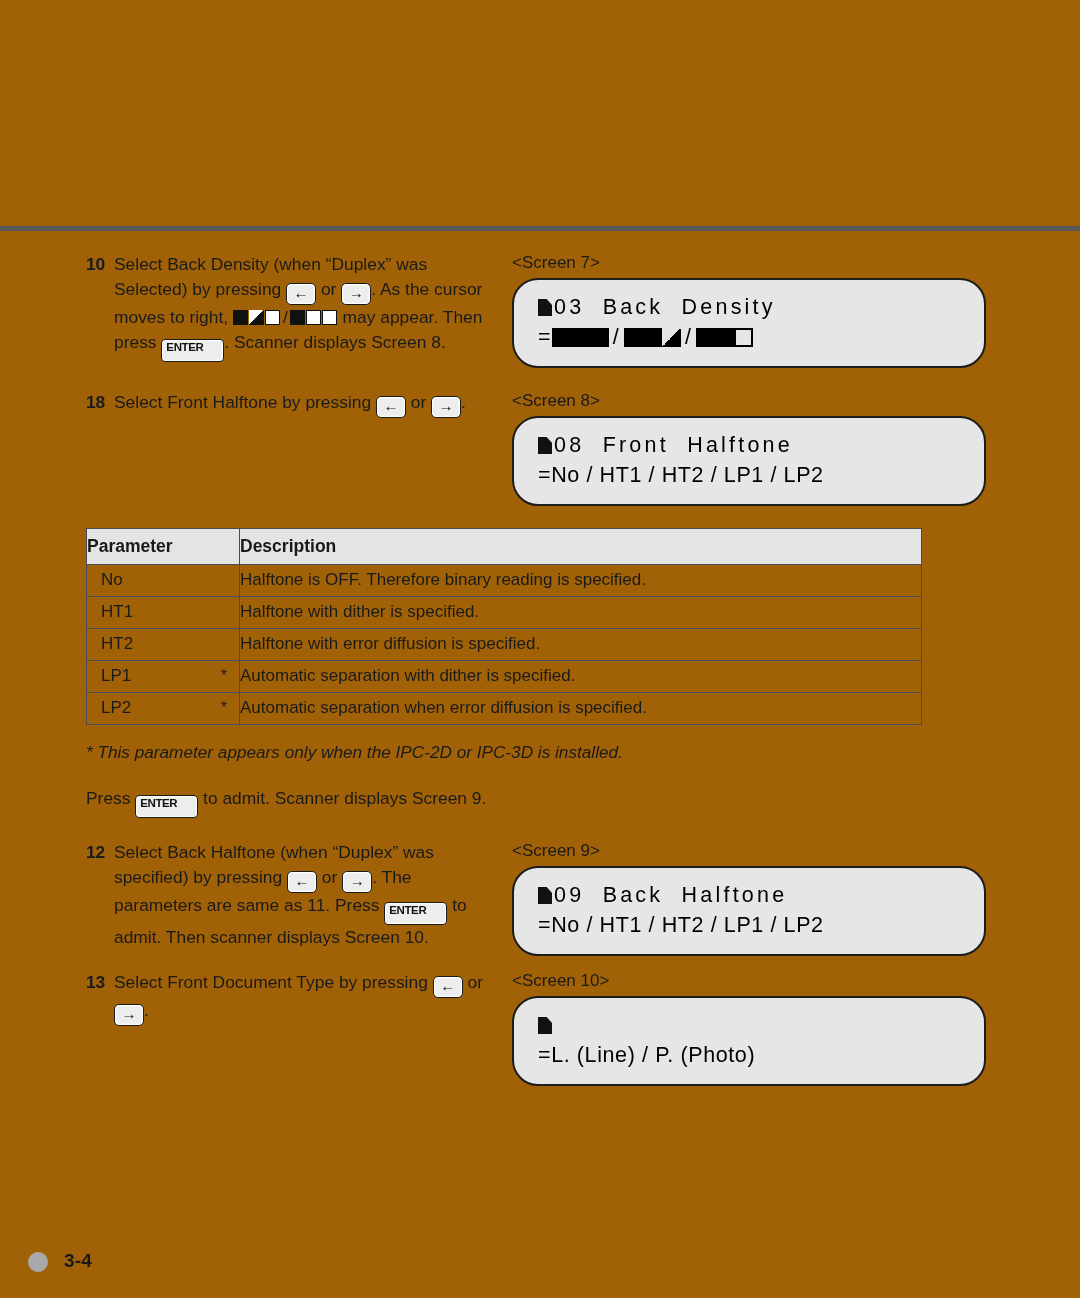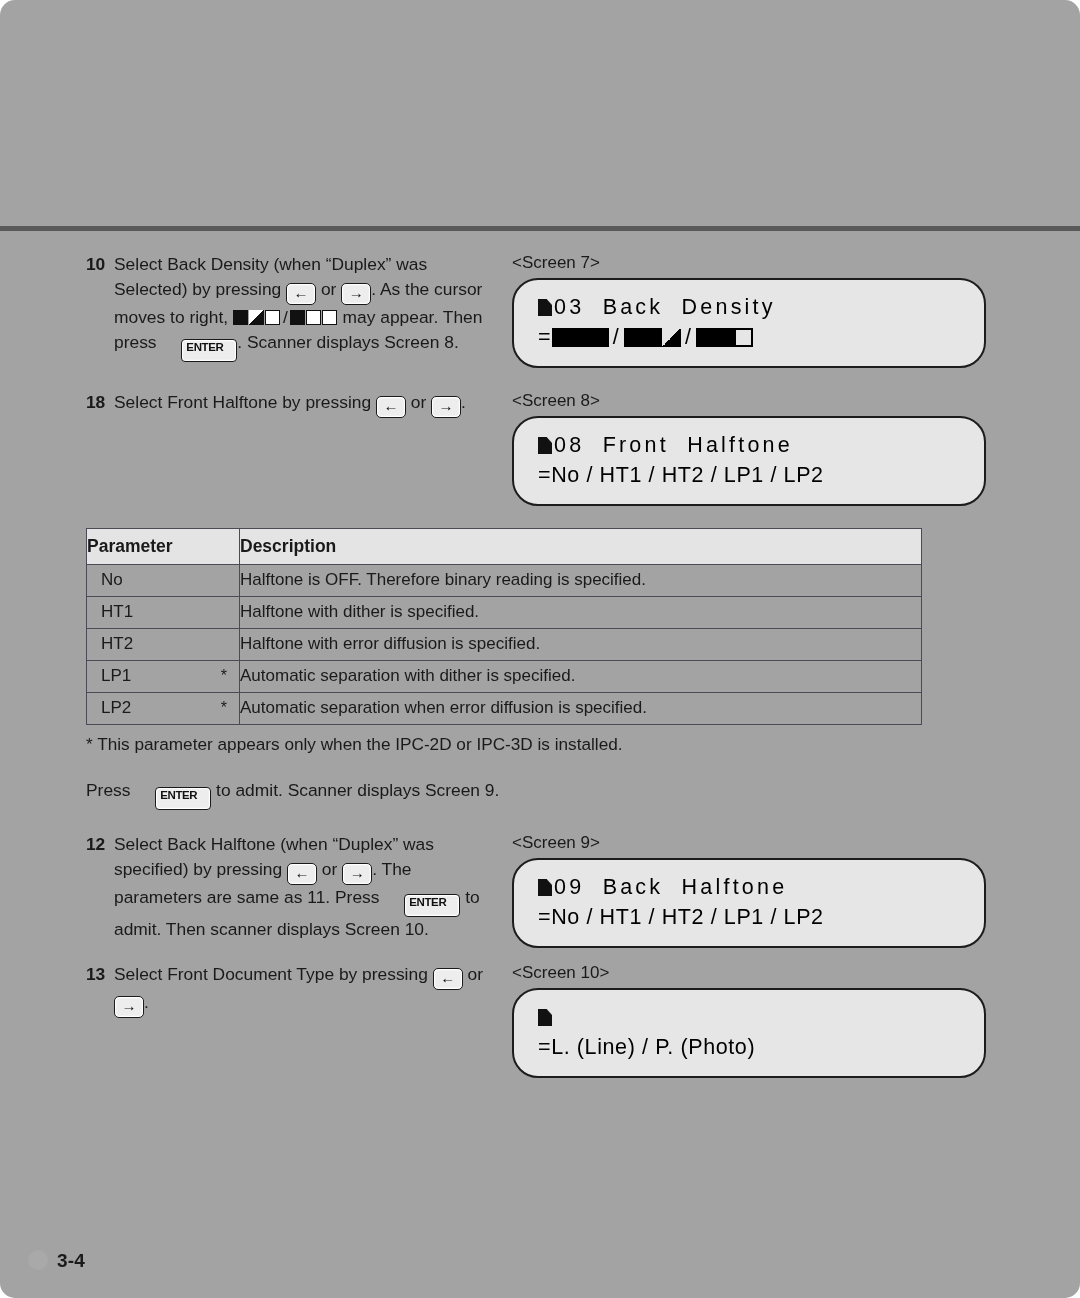--- a/index.html
+++ b/index.html
@@ -13,22 +13,21 @@
     position: relative;
     font-family: "Liberation Sans", sans-serif;
     color: #1a1a1a;
     overflow: hidden;
   }
 
   
   .page {
     position: absolute;
     inset: 0;
-    background: #a3a3a3;
-    border-radius: 15px;
+    background: #a16207;
   }
   .header-rule {
     position: absolute;
     left: 0;
     top: 226px;
     width: 1080px;
     height: 5px;
     background: #595959;
   }
 
@@ -95,23 +94,22 @@
     width: 28px;
     height: 19px;
     font-size: 15px;
     padding-top: 1px;
   }
   .key.enter {
     height: 19px;
     font-size: 11.5px;
     font-weight: bold;
     letter-spacing: -0.4px;
-    padding: 2px 13px 0 4px;
+    padding: 2px 20px 0 4px;
     border-radius: 4px;
-    margin-left: 20px;
   }
 
   
   .sq {
     display: inline-block;
     width: 15px;
     height: 15px;
     vertical-align: -2px;
     box-sizing: border-box;
     margin: 0 0.5px;
@@ -229,35 +227,36 @@
     display: flex;
     justify-content: space-between;
     align-items: flex-start;
     padding: 0 12px 0 14px;
   }
   .param-star { font-size: 16px; }
 
   .footnote {
     font-size: 17.2px;
     line-height: 24px;
-    margin-top: 7px;
+    margin-top: 15px;
+    font-style: italic;
   }
 
   
   .gap-sm { height: 14px; }
   .gap-md { height: 22px; }
 
   
   .footer {
     position: absolute;
     left: 28px;
     bottom: 26px;
     display: flex;
-    align-items: flex-start;
-    gap: 9px;
+    align-items: flex-end;
+    gap: 16px;
   }
   .footer-dot {
     width: 20px;
     height: 20px;
     border-radius: 50%;
     background: #a9a9a9;
   }
   .footer-num {
     font-size: 19px;
     font-weight: bold;

